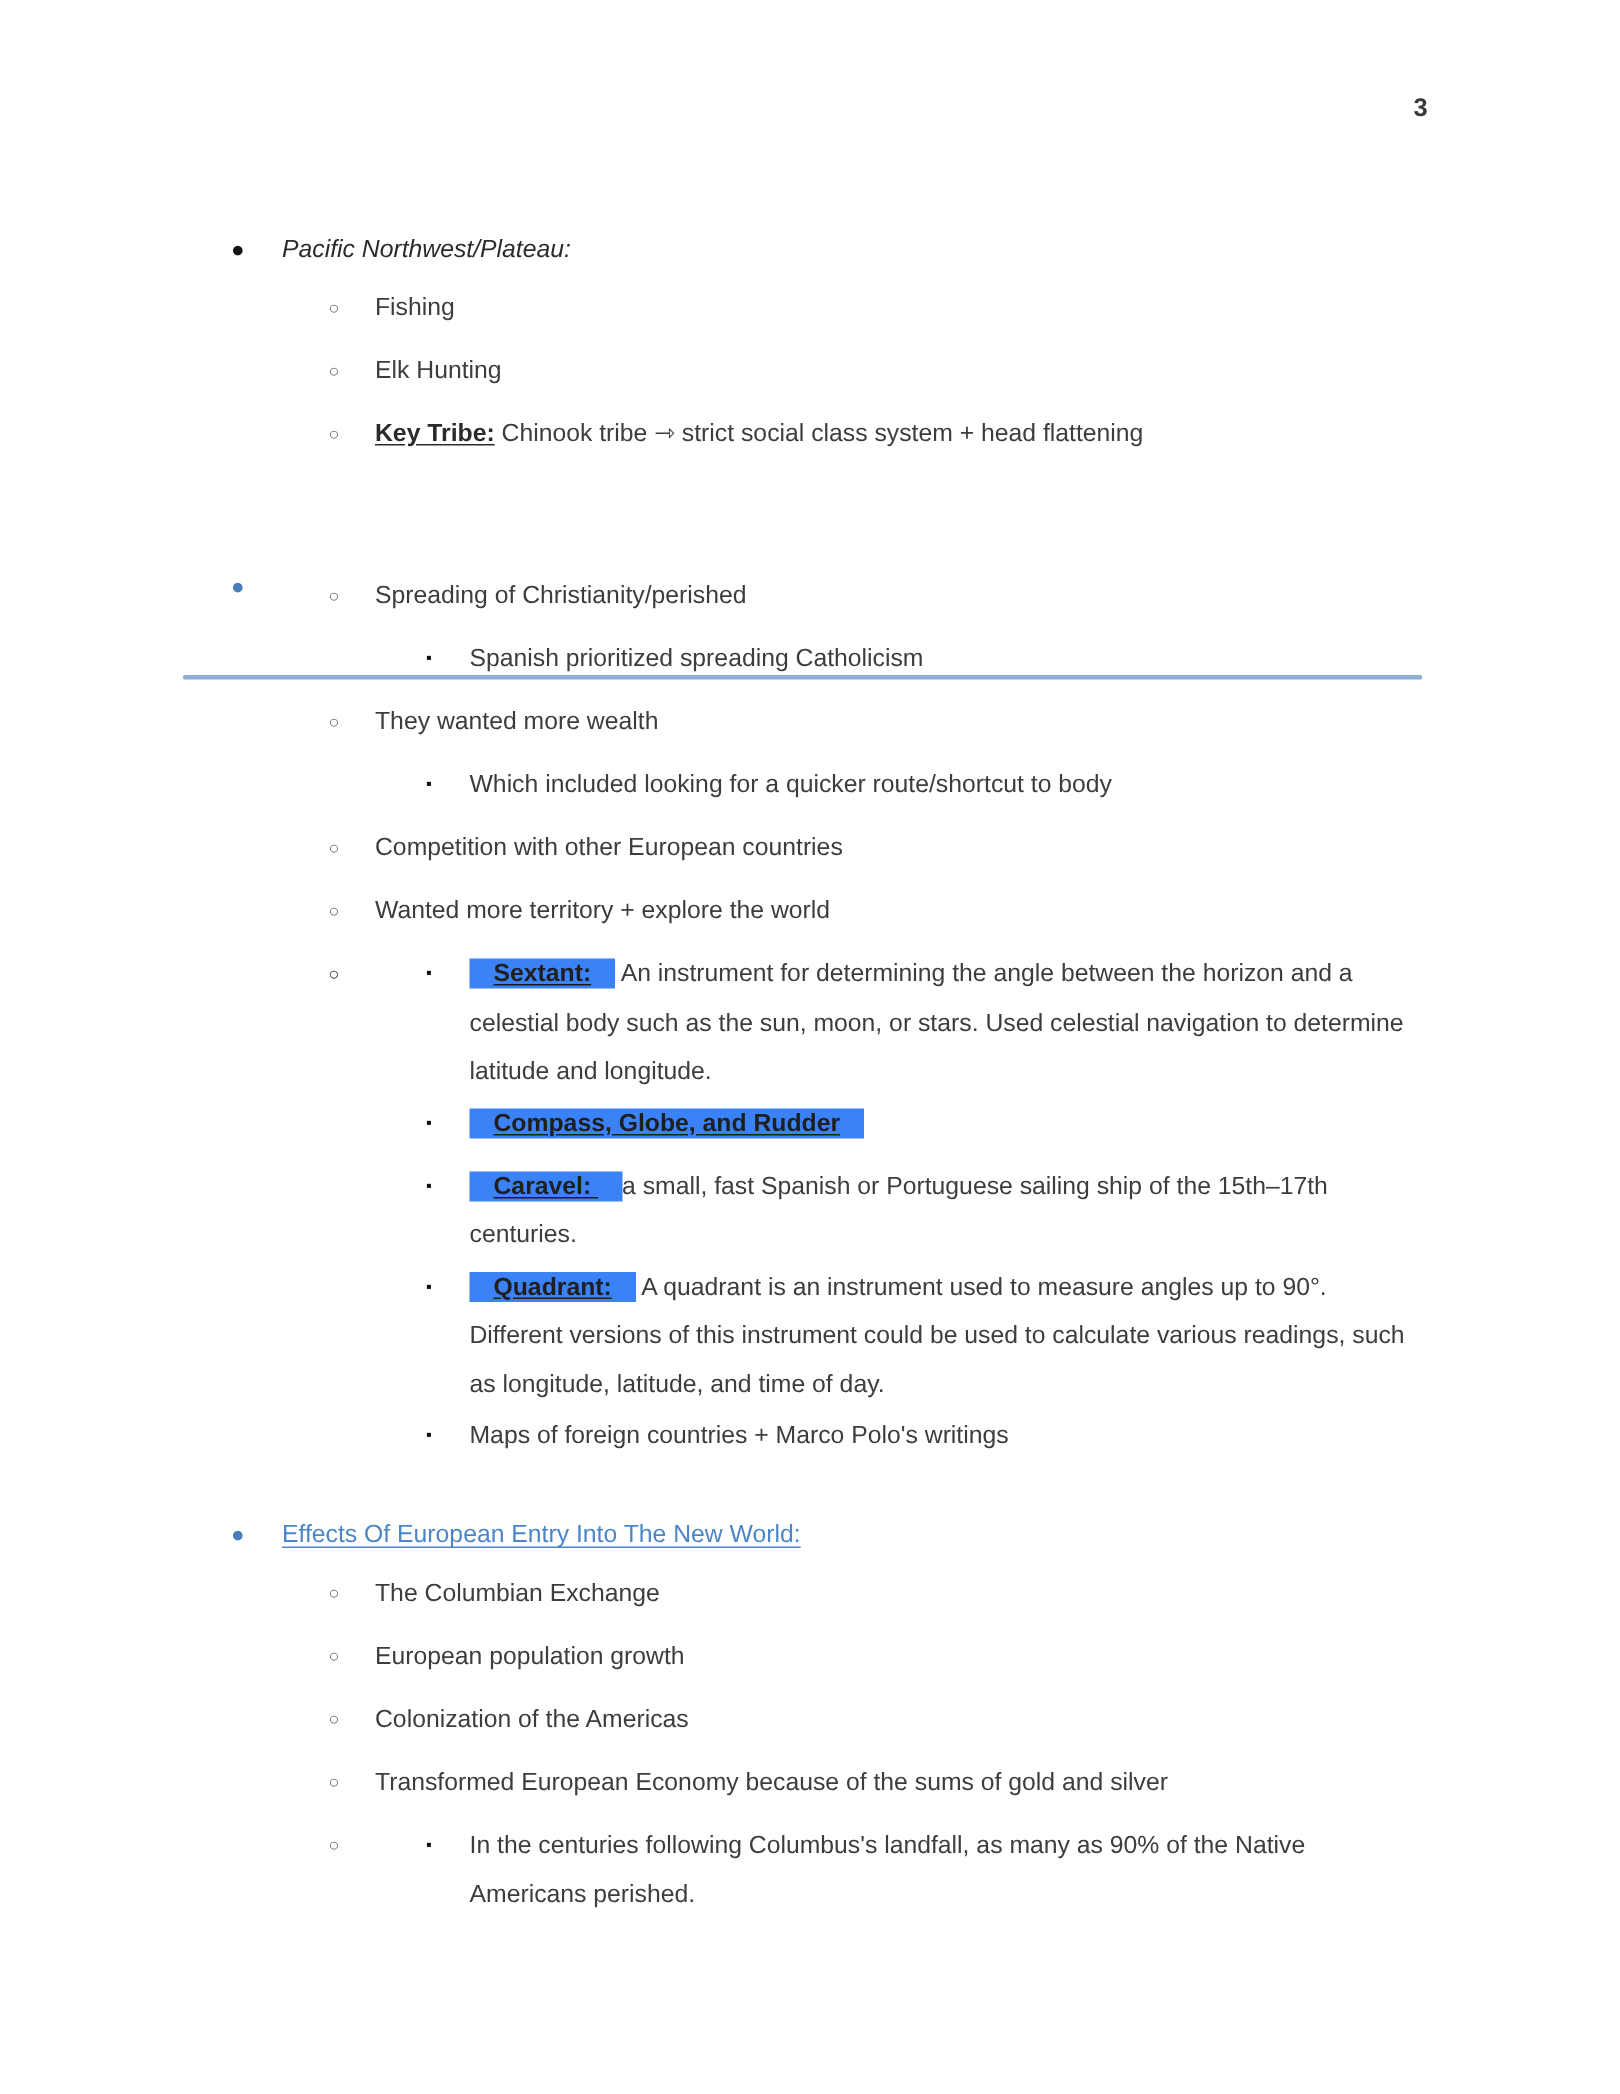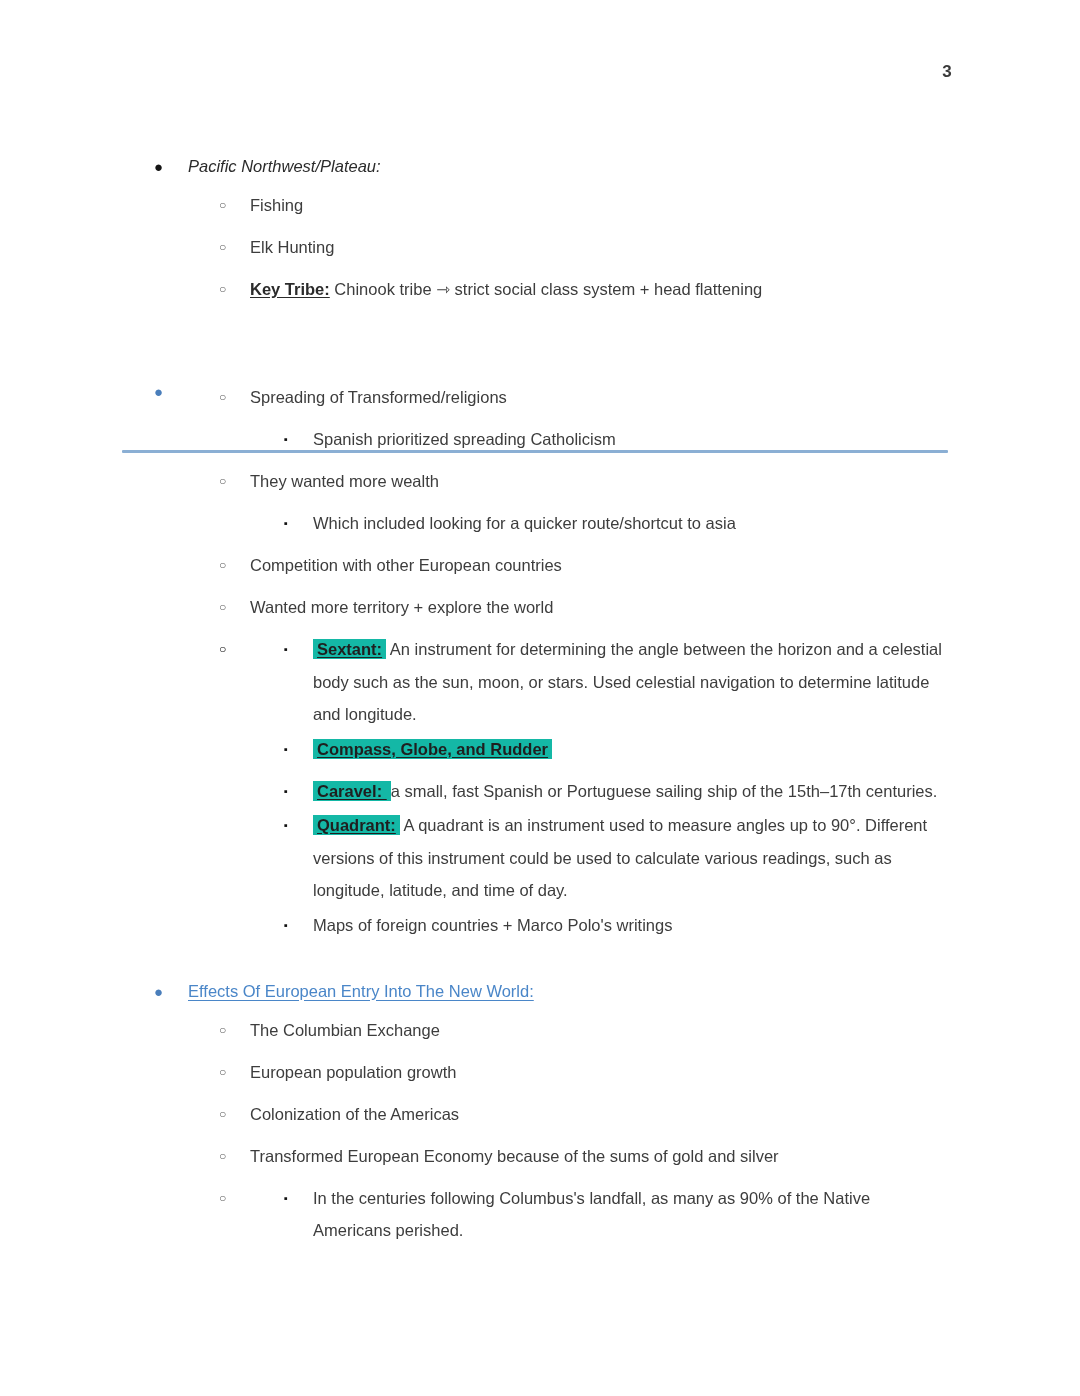--- a/index.html
+++ b/index.html
@@ -105,26 +105,26 @@
     font-style: italic;
     color: #2b2b2b;
   }
   .heading-link {
     color: #4a86c8;
     text-decoration: underline;
     text-underline-offset: 3px;
     font-size: 16.5px;
   }
   .hl {
-    background: #14b8a6;
+    background: #3b82f6;
     font-weight: bold;
     color: #1f1f1f;
     text-decoration: underline;
     text-underline-offset: 2px;
-    padding: 1px 4px;
+    padding: 1px 16px;
   }
   .kt {
     font-weight: bold;
     text-decoration: underline;
     text-underline-offset: 2px;
     color: #2b2b2b;
   }
 
   
   .divider {
@@ -173,36 +173,36 @@
 
     <div class="spacer-lg"></div>
     <div class="spacer-md"></div>
 
     <div class="lvl1 blue">
       <span class="bullet">●</span>
     </div>
 
     <div class="lvl2">
       <span class="bullet">○</span>
-      <span class="txt">Spreading of Transformed/religions</span>
+      <span class="txt">Spreading of Christianity/perished</span>
     </div>
 
     <div class="lvl3">
       <span class="bullet">▪</span>
       <span class="txt">Spanish prioritized spreading Catholicism</span>
     </div>
 
     <div class="lvl2">
       <span class="bullet">○</span>
       <span class="txt">They wanted more wealth</span>
     </div>
 
     <div class="lvl3">
       <span class="bullet">▪</span>
-      <span class="txt">Which included looking for a quicker route/shortcut to asia</span>
+      <span class="txt">Which included looking for a quicker route/shortcut to body</span>
     </div>
 
     <div class="lvl2">
       <span class="bullet">○</span>
       <span class="txt">Competition with other European countries</span>
     </div>
 
     <div class="lvl2">
       <span class="bullet">○</span>
       <span class="txt">Wanted more territory + explore the world</span>

